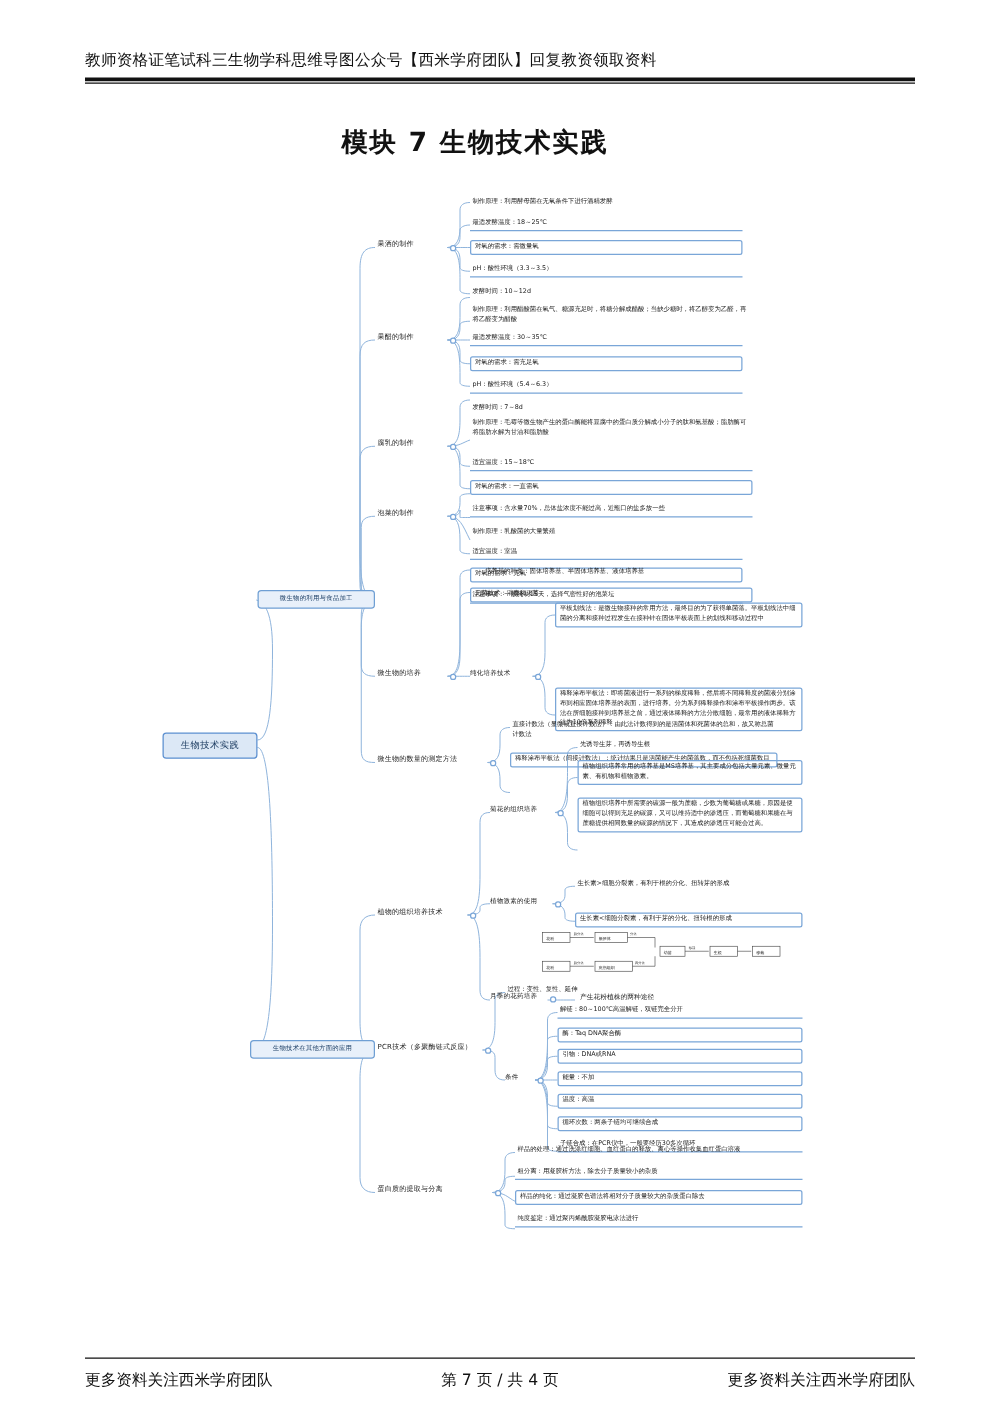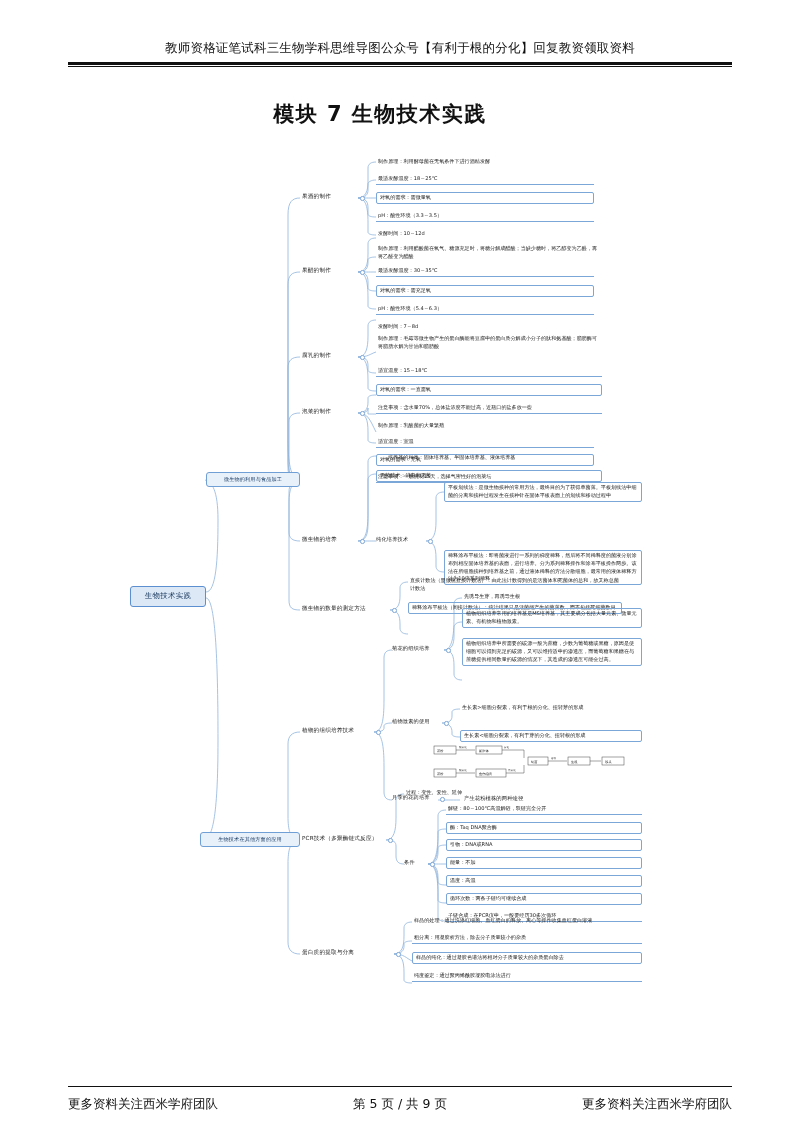--- a/index.html
+++ b/index.html
@@ -9,21 +9,21 @@
     font-family:"DejaVu Sans", sans-serif;
     color:#1a1a1a;
     position:relative;
     overflow:hidden;
   }
   .page { position:relative; width:800px; height:1131px; }
 
   
   .hdr {
     position:absolute; left:68px; top:40px; width:664px;
-    display:flex; justify-content:center; align-items:flex-end;
+    display:flex; justify-content:flex-start; align-items:flex-end;
     font-size:12.5px; letter-spacing:.2px; color:#111;
   }
   .hdr-rule {
     position:absolute; left:68px; top:62px; width:664px; height:0;
     border-top:2.2px solid #111; border-bottom:1px solid #111;
     box-sizing:border-box;
   }
   .hdr-rule:after{
     content:""; position:absolute; left:0; top:2px; width:100%; height:0;
     border-top:1px solid #111;
@@ -111,21 +111,21 @@
   
   .flow { position:absolute; font-size:4.3px; color:#222; }
 </style>
 </head>
 <body>
 
 <div class="page">
 
   <div class="hdr">
     <span>教师资格证笔试科三生物学科思维导图</span>
-    <span>公众号【有利于根的分化】回复教资领取资料</span>
+    <span>公众号【西米学府团队】回复教资领取资料</span>
   </div>
   <div class="hdr-rule"></div>
 
   <div class="title">模块 7 生物技术实践</div>
 
   <div class="map">
 
     <svg class="links" viewBox="0 0 800 930" preserveAspectRatio="none">
       <g fill="none" stroke="#8fb4dc" stroke-width="0.8">
 
@@ -339,17 +339,17 @@
     <div class="node leaf plain" style="left:412px; top:776px; width:230px;">样品的处理：通过洗涤红细胞、血红蛋白的释放、离心等操作收集血红蛋白溶液</div>
     <div class="node leaf" style="left:412px; top:793px; width:230px;">粗分离：用凝胶析方法，除去分子质量较小的杂质</div>
     <div class="node leaf boxed" style="left:412px; top:812px; width:230px;">样品的纯化：通过凝胶色谱法将相对分子质量较大的杂质蛋白除去</div>
     <div class="node leaf" style="left:412px; top:831px; width:230px;">纯度鉴定：通过聚丙烯酰胺凝胶电泳法进行</div>
 
   </div>
 
   <div class="ftr-rule"></div>
   <div class="ftr">
     <span>更多资料关注西米学府团队</span>
-    <span class="ftr-mid">第 5 页 / 共 9 页</span>
+    <span class="ftr-mid">第 7 页 / 共 4 页</span>
     <span>更多资料关注西米学府团队</span>
   </div>
 
 </div>
 
 </body></html>

